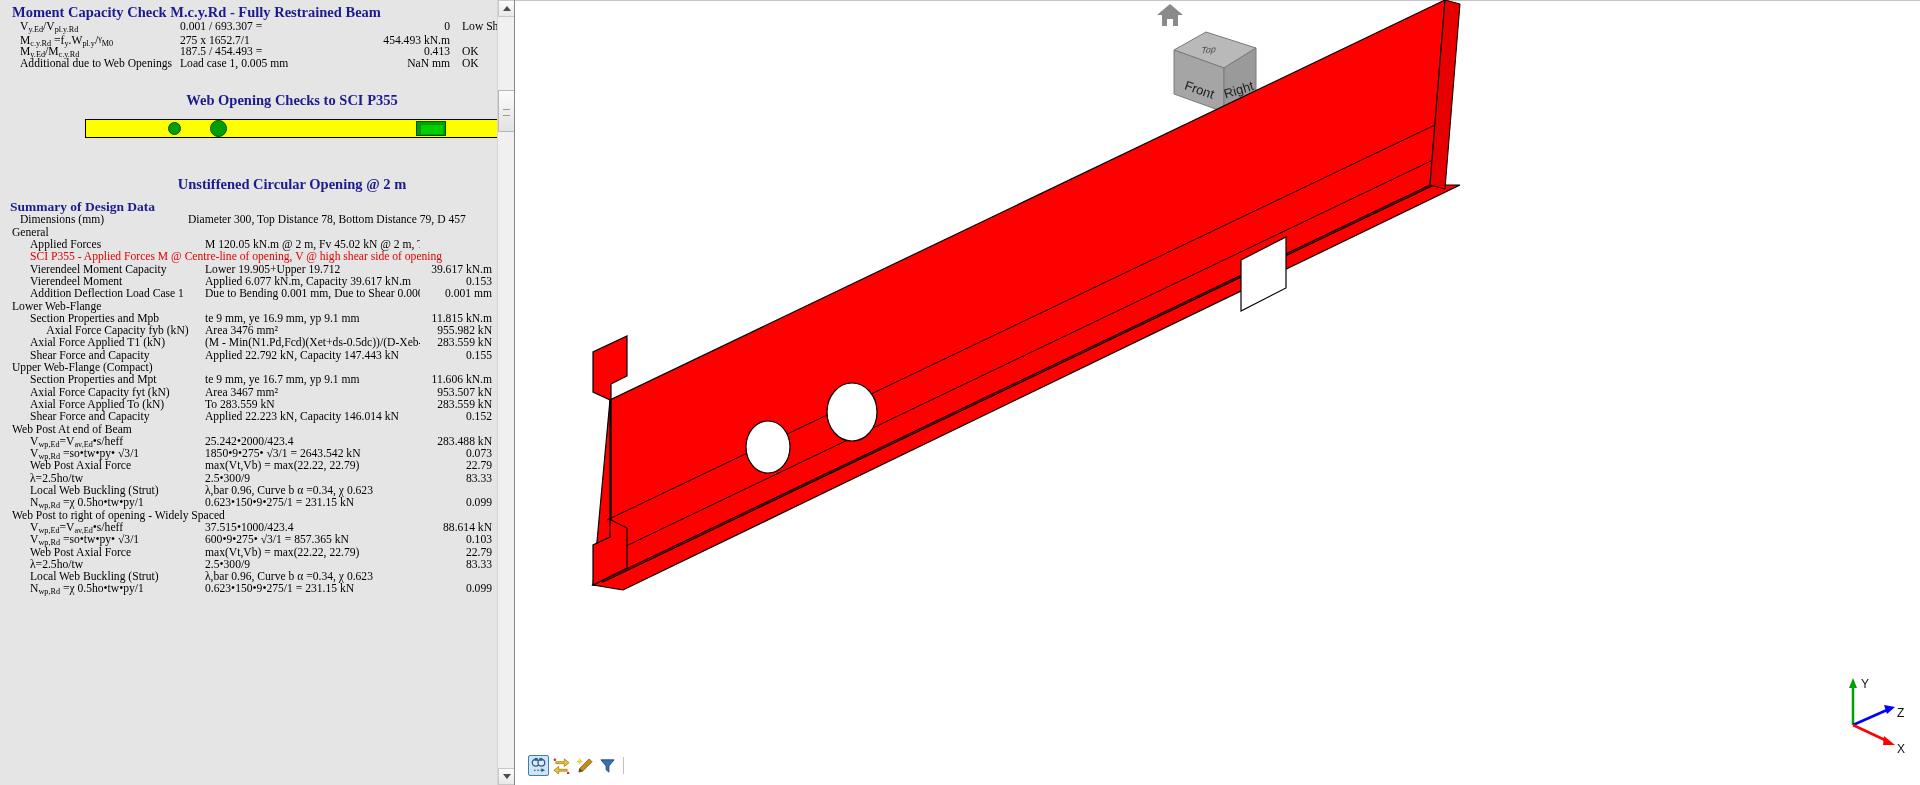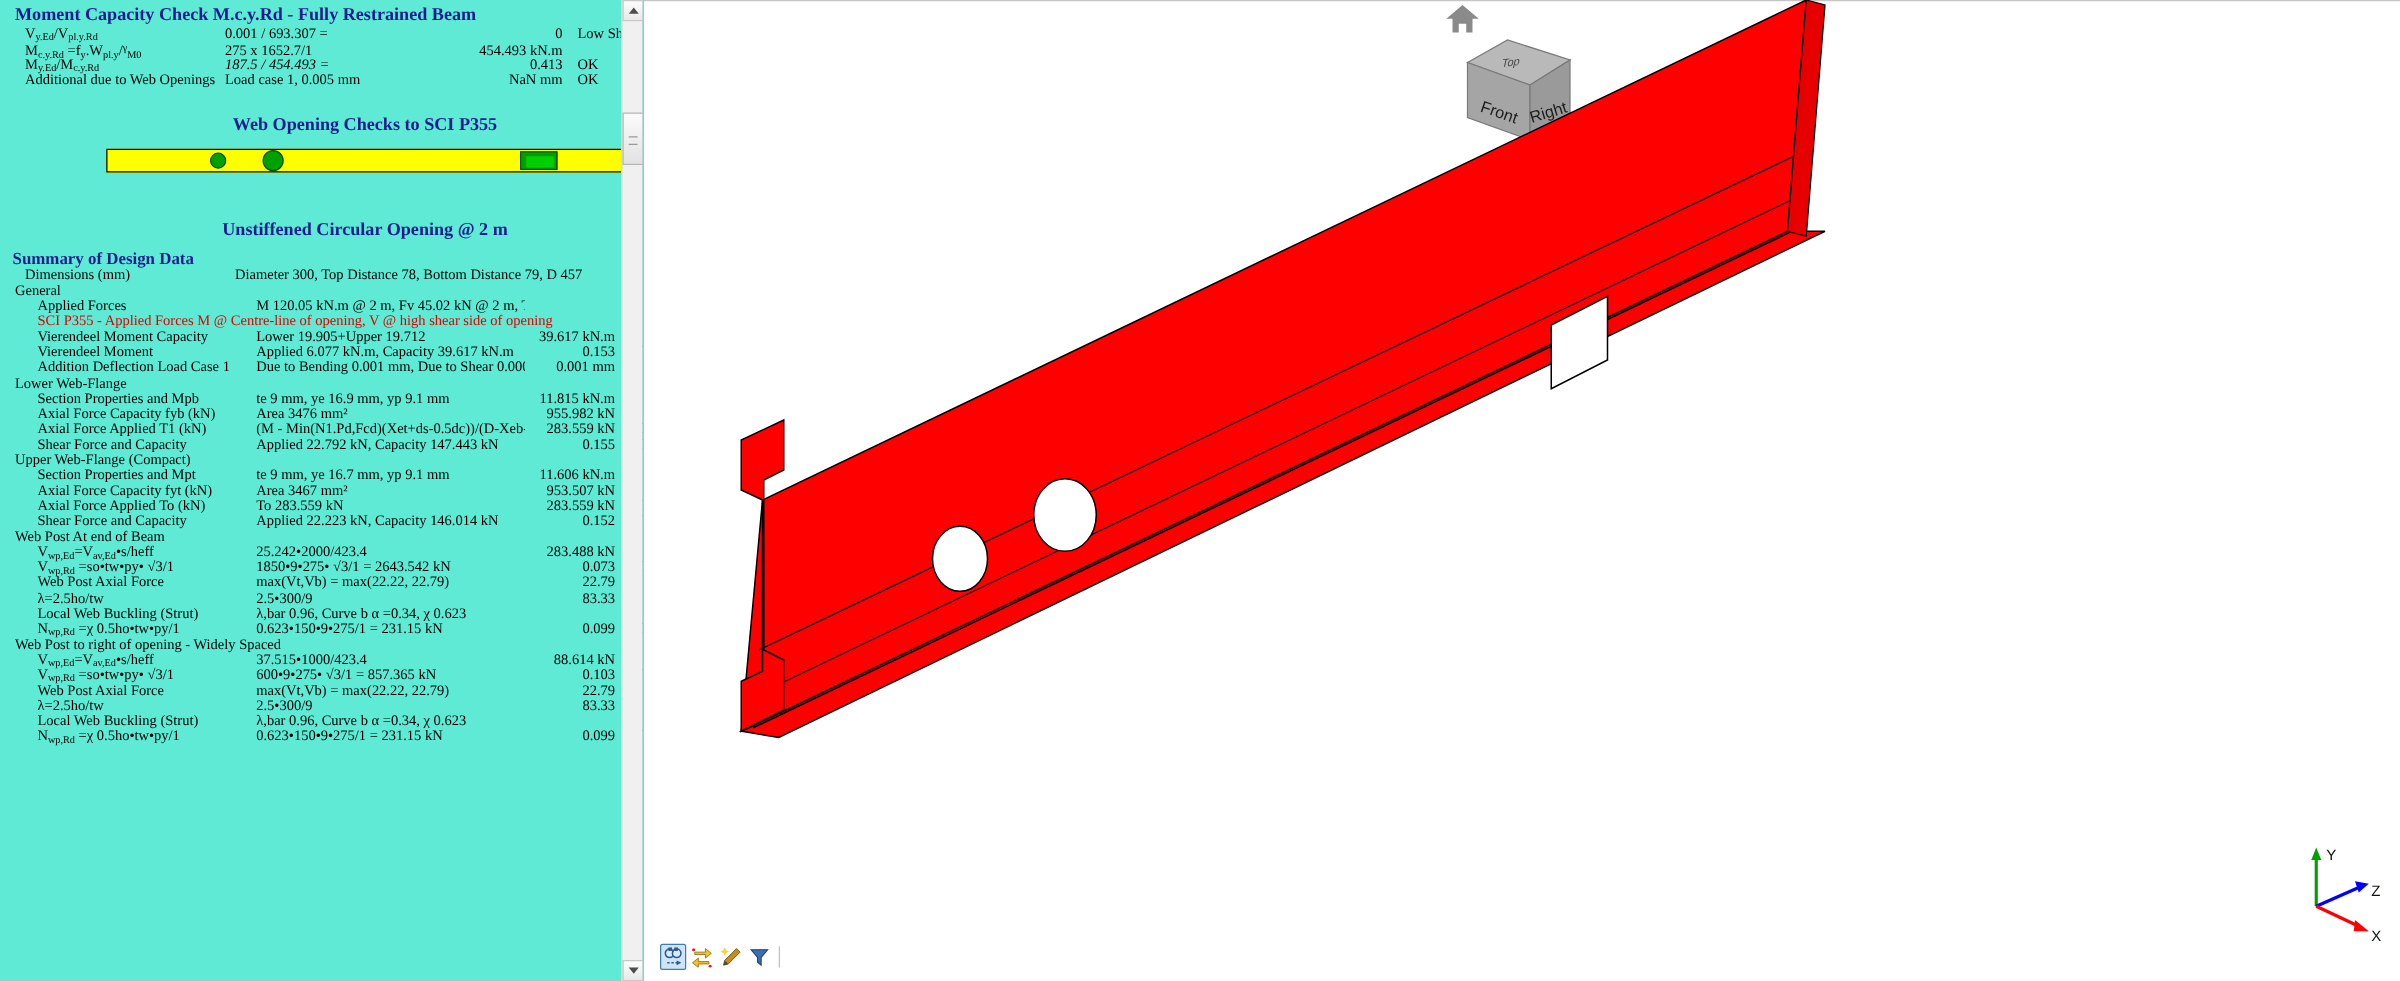--- a/index.html
+++ b/index.html
@@ -18,21 +18,21 @@
     width: 515px; height: 785px;
     background: #ffffff;
     border-right: 1px solid #828790;
     overflow: hidden;
     flex: 0 0 515px;
   }
   #report-doc {
     position: absolute;
     left: 0; top: 0;
     width: 578px; height: 785px;
-    background: #5eead4;
+    background: #e5e5e5;
     padding: 4px 2px 0 8px;
     overflow: hidden;
   }
   .rpt-title {
     color: #1b1b8f;
     font-weight: bold;
     font-size: 14.5px;
     line-height: 17px;
     padding-left: 4px;
     white-space: nowrap;
@@ -180,21 +180,21 @@
             <span class="c-ok" style="width: 55px; text-align: left; padding-left: 12px;">Low Shear</span>
           </div>
           <div class="row ind1">
             <span class="c-label" style="width: 160px;">M<sub>c.y.Rd</sub> =f<sub>y</sub>.W<sub>pl.y</sub>/<sup>γ</sup><sub>M0</sub></span>
             <span class="c-expr" style="width: 180px;">275 x 1652.7/1</span>
             <span class="c-val" style="width: 90px;">454.493 kN.m</span>
             <span class="c-ok" style="width: 55px; text-align: left; padding-left: 12px;"></span>
           </div>
           <div class="row ind1">
             <span class="c-label" style="width: 160px;">M<sub>y.Ed</sub>/M<sub>c.y.Rd</sub></span>
-            <span class="c-expr" style="width: 180px; font-style: italic;">187.5 / 454.493 =</span>
+            <span class="c-expr" style="width: 180px;">187.5 / 454.493 =</span>
             <span class="c-val" style="width: 90px;">0.413</span>
             <span class="c-ok" style="width: 55px; text-align: left; padding-left: 12px;">OK</span>
           </div>
           <div class="row ind1">
             <span class="c-label" style="width: 160px;">Additional due to Web Openings</span>
             <span class="c-expr" style="width: 180px;">Load case 1, 0.005 mm</span>
             <span class="c-val" style="width: 90px;">NaN mm</span>
             <span class="c-ok" style="width: 55px; text-align: left; padding-left: 12px;">OK</span>
           </div>
         </div>
@@ -261,21 +261,21 @@
         <span>Lower Web-Flange</span>
       </div>
       <div id="rows-lwf">
           <div class="row ind2">
             <span class="c-label" style="width: 175px;">Section Properties and Mpb</span>
             <span class="c-expr">te 9 mm, ye 16.9 mm, yp 9.1 mm</span>
             <span class="c-val">11.815 kN.m</span>
             <span class="c-ok"></span>
           </div>
           <div class="row ind2">
-            <span class="c-label" style="width: 175px;">Axial Force Capacity fyb (kN)</span>
+            <span class="c-label" style="width: 175px; text-align: center;">Axial Force Capacity fyb (kN)</span>
             <span class="c-expr">Area 3476 mm²</span>
             <span class="c-val">955.982 kN</span>
             <span class="c-ok"></span>
           </div>
           <div class="row ind2">
             <span class="c-label" style="width: 175px;">Axial Force Applied T1 (kN)</span>
             <span class="c-expr">(M - Min(N1.Pd,Fcd)(Xet+ds-0.5dc))/(D-Xeb-Xet)</span>
             <span class="c-val">283.559 kN</span>
             <span class="c-ok">OK</span>
           </div>

